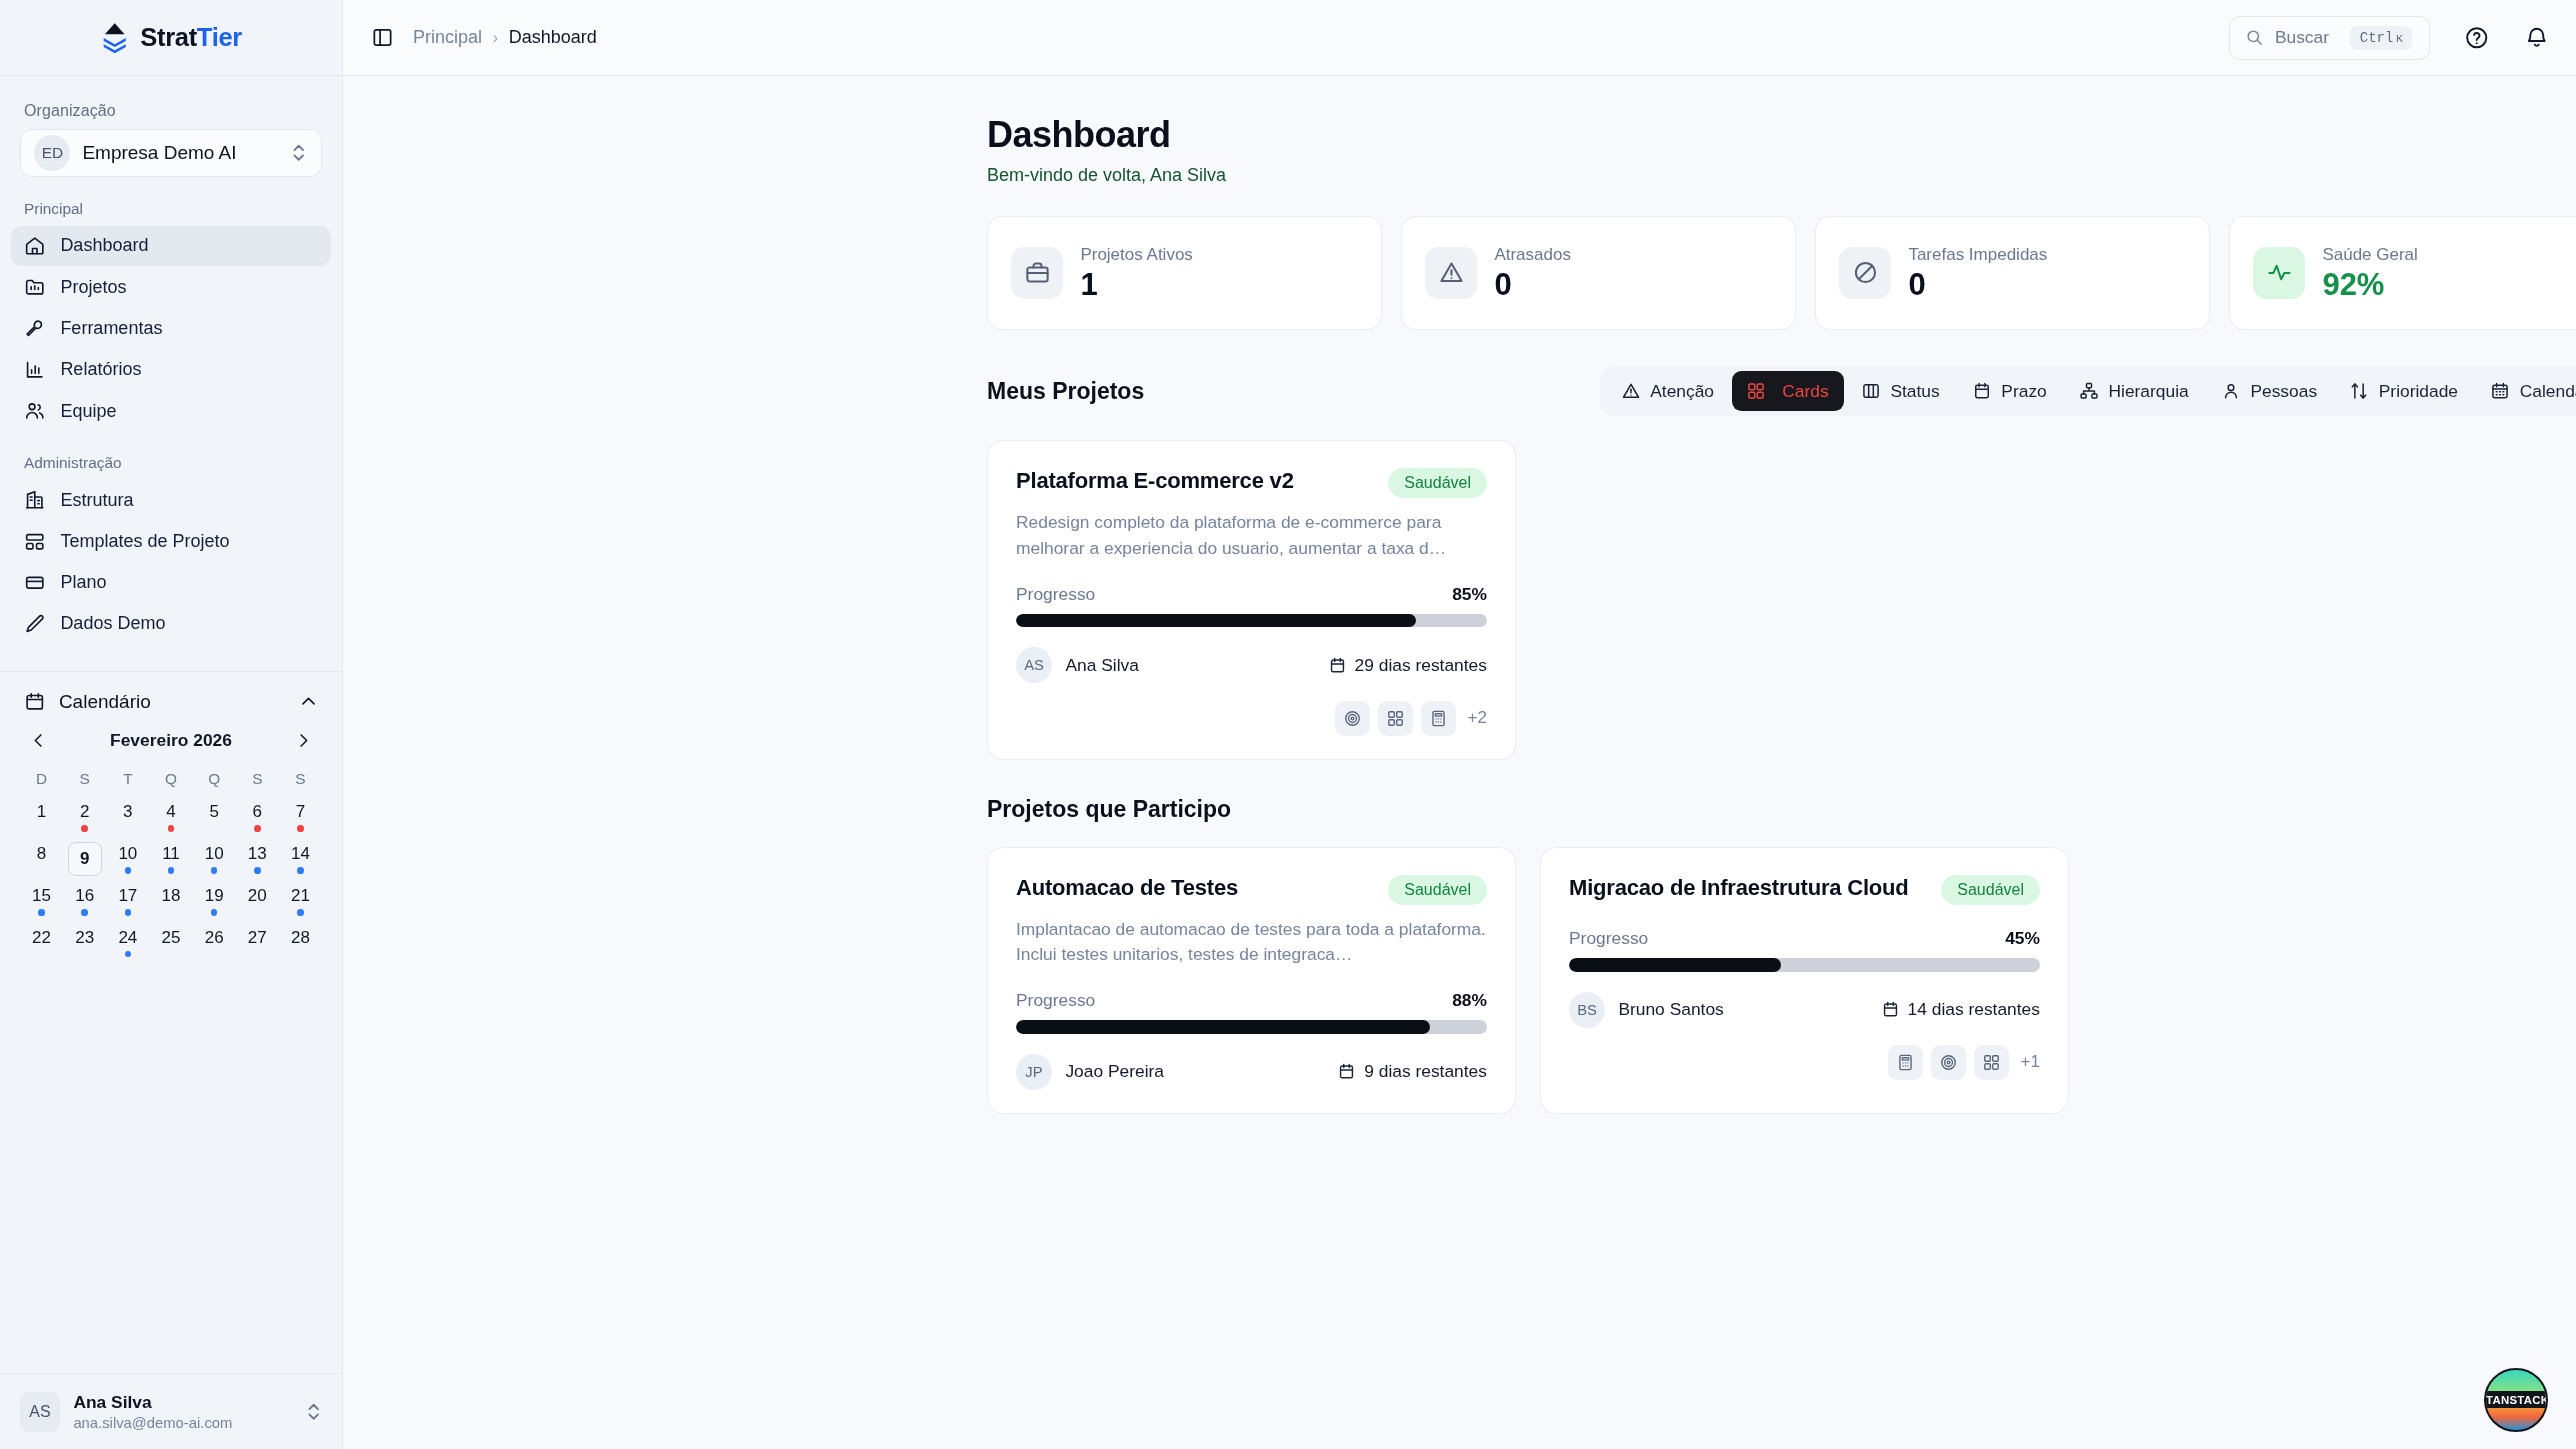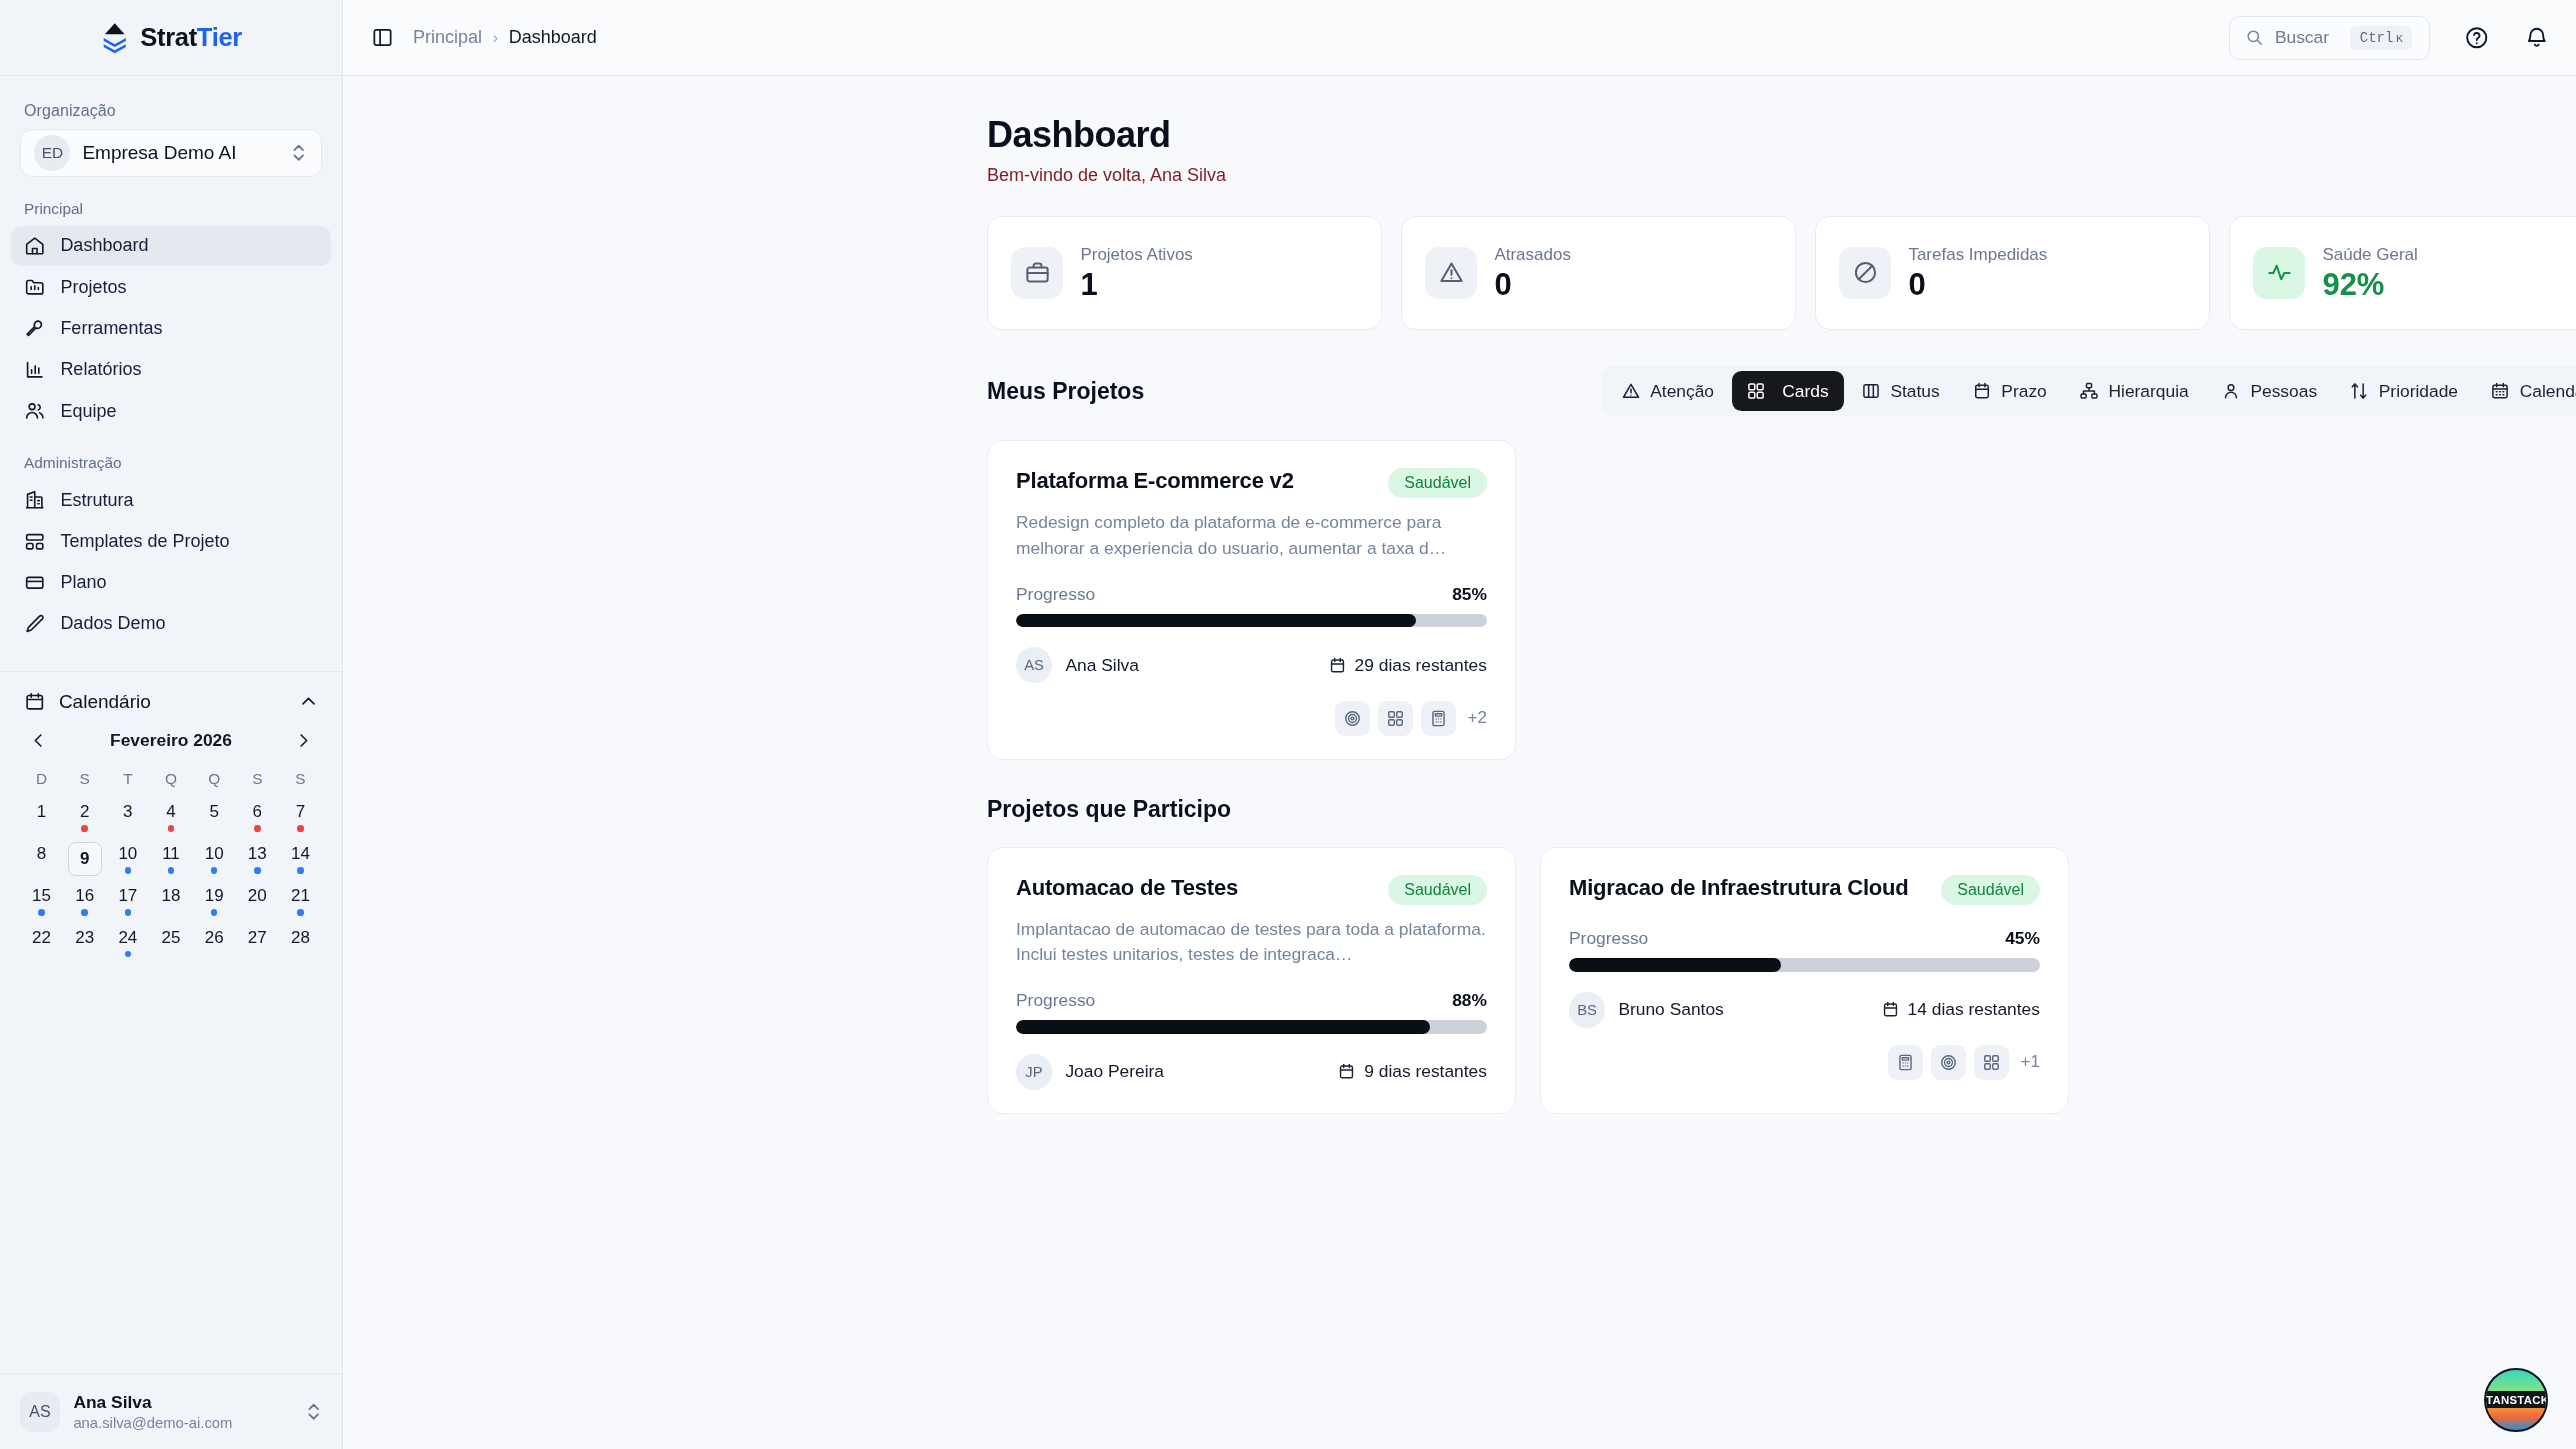--- a/index.html
+++ b/index.html
@@ -133,21 +133,21 @@
     background: #eef1f6; border-radius: 6.7px; padding: 4px 9.4px;
     font-family: "Liberation Mono", "DejaVu Sans Mono", monospace;
     font-size: 14px; color: #5d6b82; display:flex; align-items:baseline; gap:2.7px;
   }
   .kbd .k2 { font-size: 11.4px; }
   .tico { width: 25.5px; height: 25.5px; color: #0f172a; cursor: pointer; margin-left: 14.8px; }
 
   .content { flex: 1; overflow: hidden; padding: 38px 0 0 0; position: relative; }
   .wrap { padding-left: 644px; padding-right: 0; }
   .page-title { font-size: 36px; font-weight: 700; letter-spacing: -0.5px; color: #0a0f1c; }
-  .page-sub { font-size: 18px; color: #7f1d1d; margin-top: 9.4px; }
+  .page-sub { font-size: 18px; color: #14532d; margin-top: 9.4px; }
 
   .stats { display: flex; gap: 19px; margin-top: 29.5px; width: 1637px; }
   .stat {
     flex: 1 1 0; height: 114px; background: #fff;
     border: 1.3px solid #e7ebf2; border-radius: 14.8px;
     display: flex; align-items: center; gap: 17.4px; padding: 0 23px;
   }
   .stat-ico {
     width: 52px; height: 52px; border-radius: 13.4px; flex: 0 0 52px;
     background: #eef1f6; display: flex; align-items: center; justify-content: center;
@@ -163,21 +163,21 @@
   .sec-title { font-size: 23px; font-weight: 700; color: #0a0f1c; }
   .tabs {
     margin-left: auto; background: #f1f4f9; border-radius: 12px;
     padding: 5.4px; display: flex; align-items: center; gap: 2.7px;
   }
   .tab {
     display: flex; align-items: center; gap: 9.4px;
     padding: 9.4px 14.8px; border-radius: 9.4px;
     font-size: 17.4px; color: #1a2335; cursor: pointer; white-space: nowrap;
   }
-  .tab.active { background: #16181d; color: #ffffff; gap: 16px; }
+  .tab.active { background: #16181d; color: #ef4444; gap: 16px; }
   .tab svg { width: 20px; height: 20px; flex: 0 0 20px; }
 
   .cards { display: flex; gap: 24px; margin-top: 24px; flex-wrap: wrap; width: 1637px; }
   .pcard {
     width: 529px; background: #fff;
     border: 1.3px solid #e9edf4; border-radius: 16px;
     padding: 27px 28px 23px;
     display: flex; flex-direction: column;
     cursor: pointer;
   }

